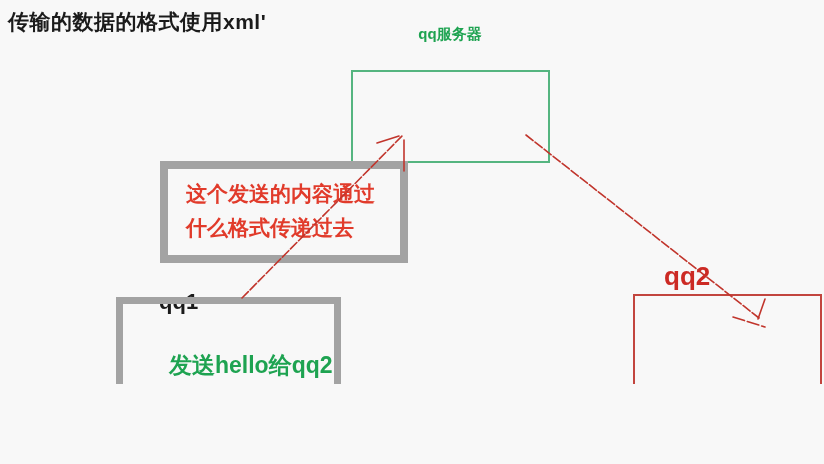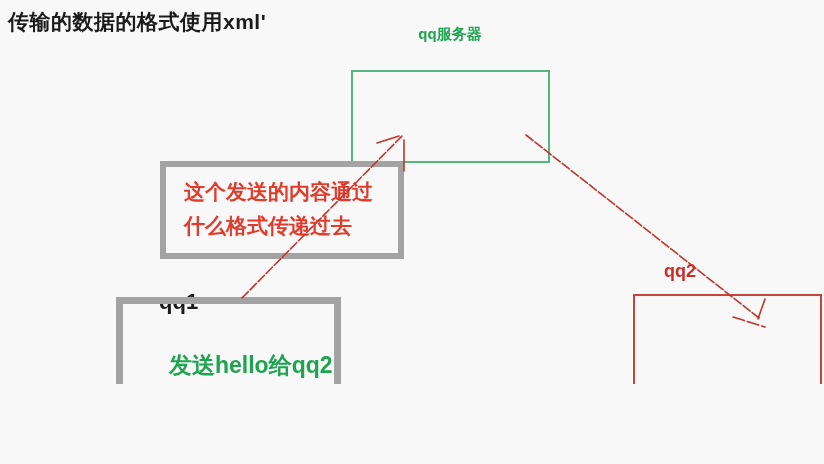--- a/index.html
+++ b/index.html
@@ -44,21 +44,21 @@
     height: 89px;
     border: 2px solid #55b580;
     background: transparent;
   }
   .note-box {
     position: absolute;
     left: 160px;
     top: 161px;
     width: 214px;
     height: 78px;
-    border: 6px solid #a3a3a3;
+    border: 8px solid #a3a3a3;
     padding: 8px 0 0 18px;
     box-sizing: content-box;
   }
   .note-line {
     font-size: 21px;
     font-weight: bold;
     color: #e13b2b;
     line-height: 34px;
     white-space: nowrap;
   }
@@ -86,21 +86,21 @@
     top: 46px;
     font-size: 23px;
     font-weight: bold;
     color: #1ea351;
     white-space: nowrap;
   }
   .qq2-label {
     position: absolute;
     left: 664px;
     top: 261px;
-    font-size: 18px;
+    font-size: 26px;
     font-weight: bold;
     color: #cc2a24;
     white-space: nowrap;
   }
   .qq2-box {
     position: absolute;
     left: 633px;
     top: 294px;
     width: 185px;
     height: 160px;

